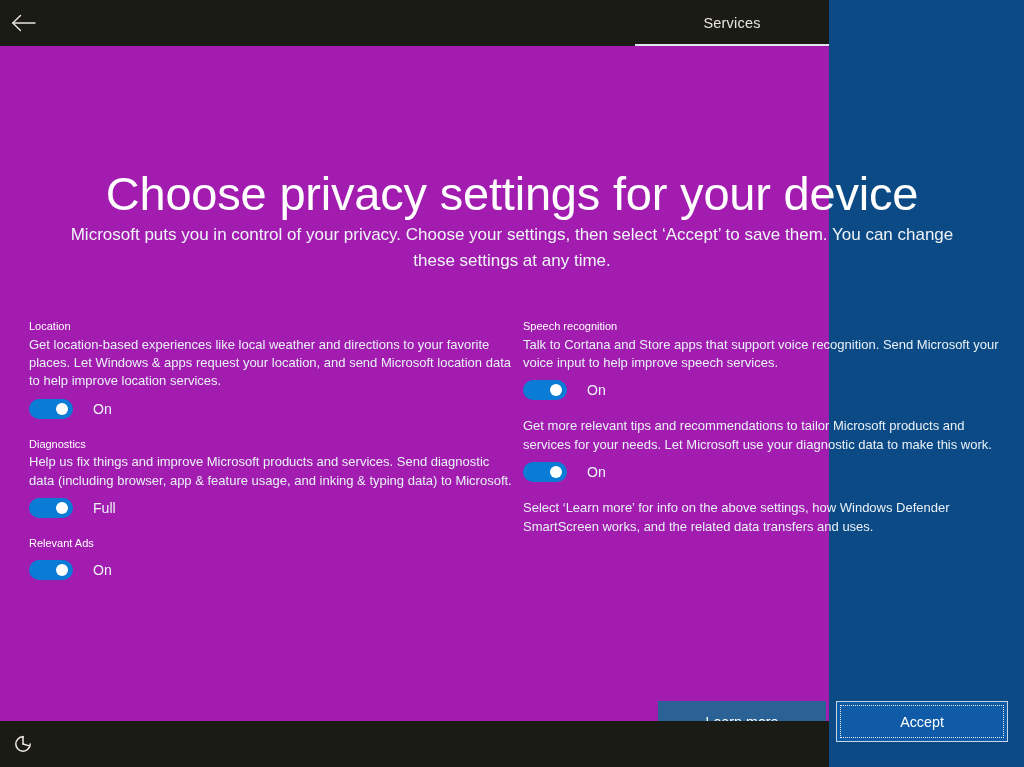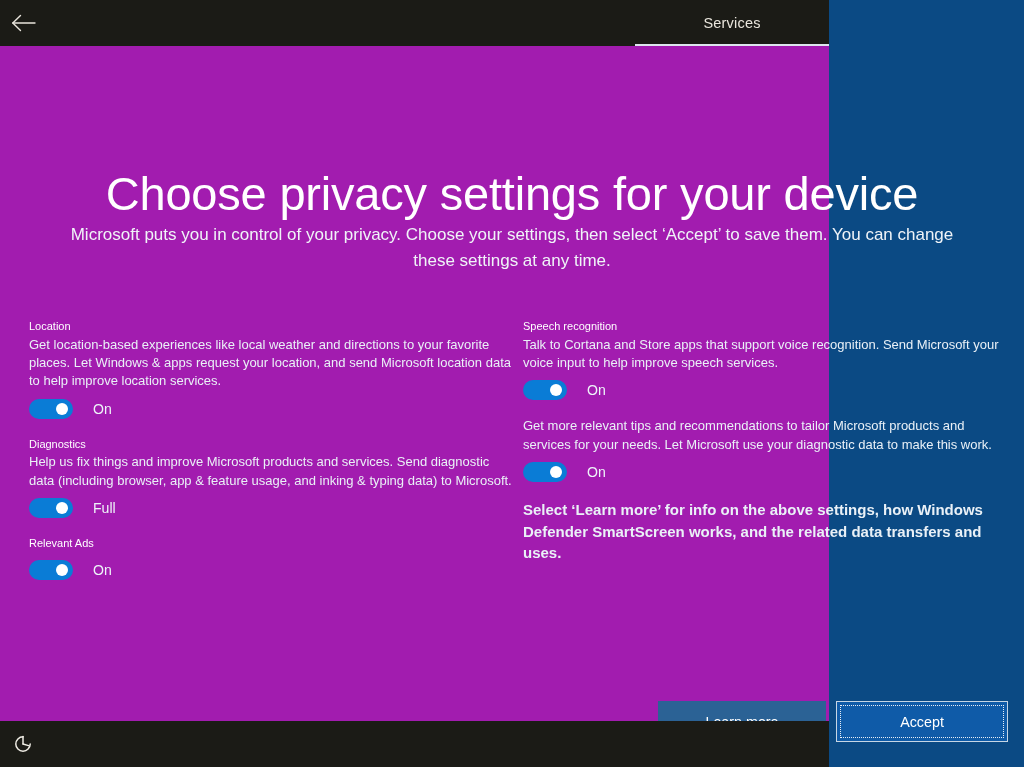--- a/index.html
+++ b/index.html
@@ -136,22 +136,22 @@
   }
 
   .setting-desc {
     font-size: 13px;
     font-weight: 400;
     line-height: 1.42;
     color: #eaf1f7;
   }
 
   .setting-note {
-    font-size: 15px;
-    font-weight: 700;
+    font-size: 13px;
+    font-weight: 400;
     line-height: 1.42;
     color: #eaf1f7;
     margin-top: 2px;
   }
 
   
   .toggle-row {
     display: flex;
     align-items: center;
     margin-top: 8px;

